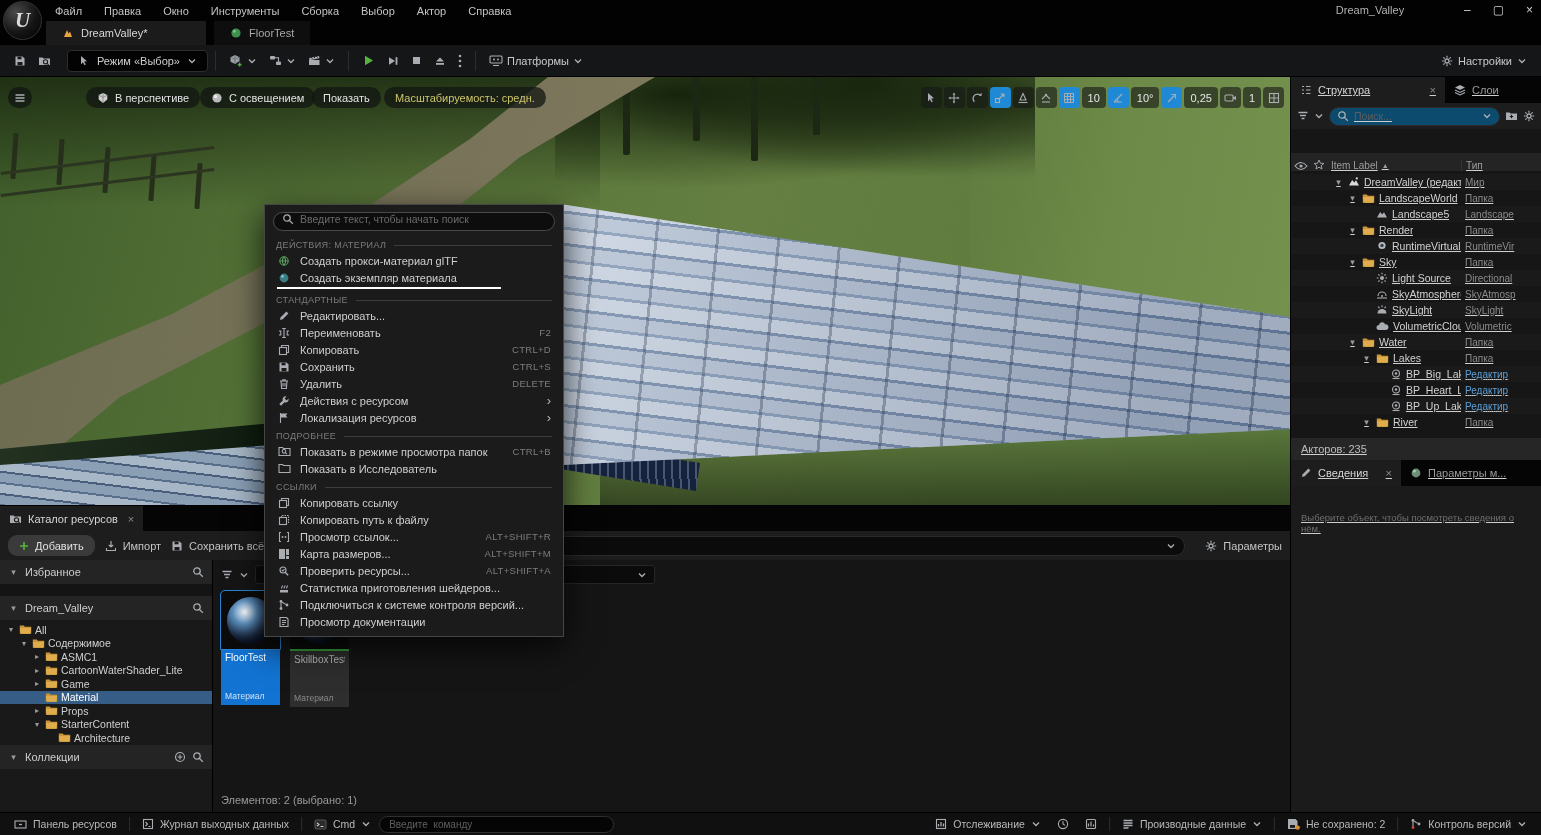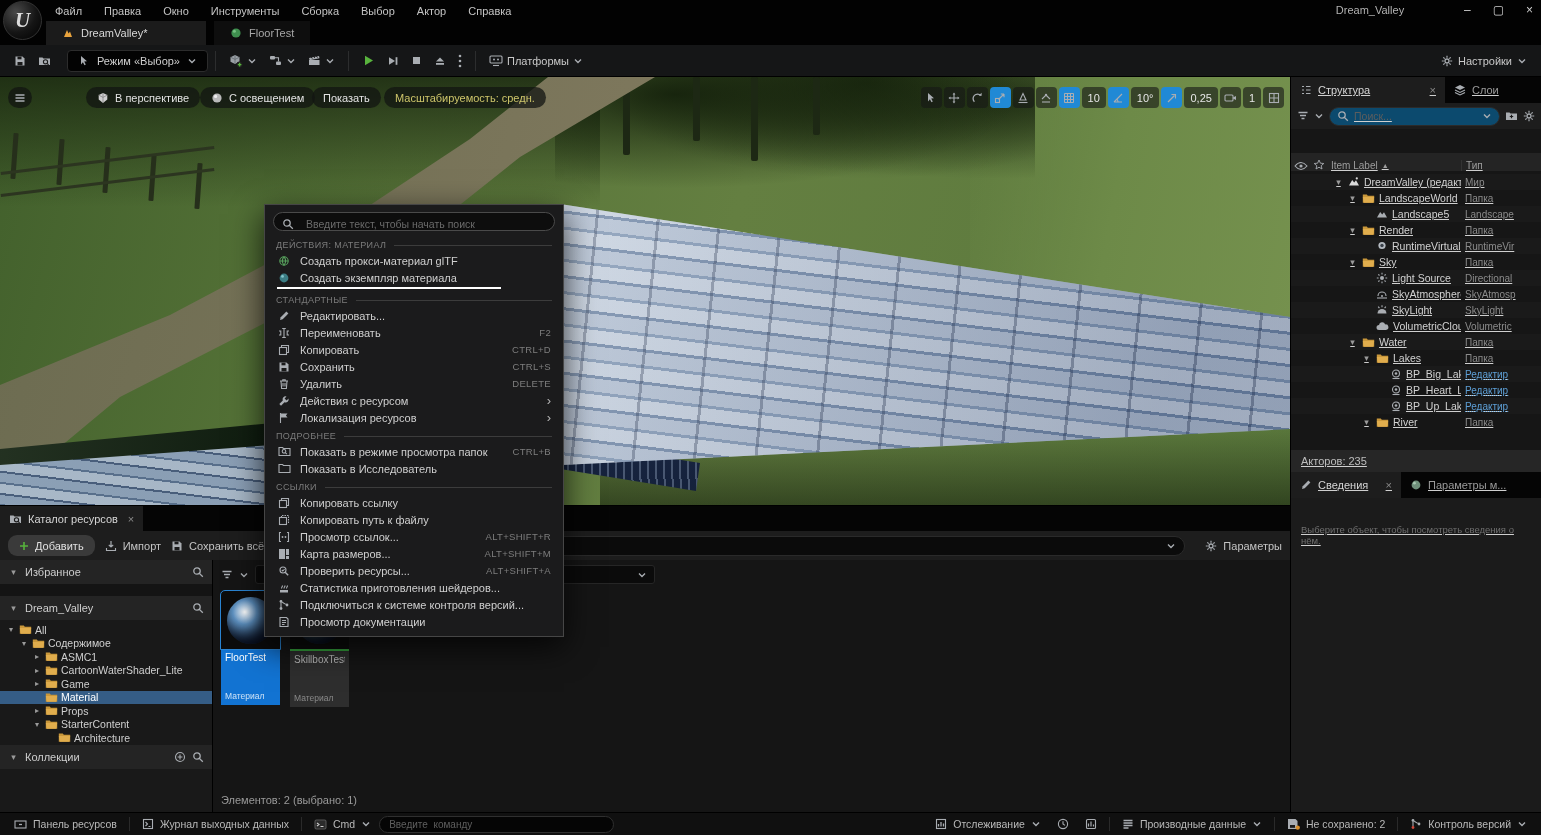--- a/index.html
+++ b/index.html
@@ -65,21 +65,21 @@
   .vp-pill { position:absolute; height:21px; border-radius:11px; background:rgba(18,20,18,.74); display:flex; align-items:center; gap:6px; padding:0 11px; color:#e2e2e2; white-space:nowrap; }
   .vp-burger { position:absolute; left:8px; top:10px; width:24px; height:21px; border-radius:11px; background:rgba(18,20,18,.74); display:flex; align-items:center; justify-content:center; }
   .vp-scal { color:#cdc56a; }
   .vp-tools { position:absolute; top:10px; right:6px; display:flex; align-items:center; gap:2px; }
   .vp-tool { width:21px; height:21px; border-radius:4px; background:rgba(22,24,22,.62); display:flex; align-items:center; justify-content:center; color:#d6d6d6; }
   .vp-tool.on { background:#2089d5; color:#fff; }
   .vp-val { height:21px; border-radius:4px; background:rgba(22,24,22,.62); display:flex; align-items:center; padding:0 6px; color:#e6e6e6; }
 
   
   .ctx { position:absolute; left:264px; top:204px; width:300px; background:#1b1b1c; border:1px solid #464646; box-shadow:0 10px 30px rgba(0,0,0,.75); z-index:60; padding-bottom:6px; }
-  .ctx-search { margin:7px 8px 4px; height:19px; border:1px solid #4a4a4a; border-radius:10px; background:#0d0d0d; display:flex; align-items:flex-end; gap:12px; padding:0 8px; }
+  .ctx-search { margin:7px 8px 4px; height:19px; border:1px solid #4a4a4a; border-radius:10px; background:#0d0d0d; display:flex; align-items:flex-start; gap:6px; padding:0 8px; }
   .ctx-search input { flex:1; background:transparent; border:none; outline:none; color:#cfcfcf; font-family:inherit; font-size:10.5px; }
   .ctx-search input::placeholder { color:#6b6b6b; }
   .cm-header { display:flex; align-items:center; gap:8px; padding:5px 11px 2px; color:#7b7b7b; font-size:9px; letter-spacing:.4px; }
   .cm-line { flex:1; height:1px; background:#3c3c3c; }
   .cm-item { height:17px; display:flex; align-items:center; gap:9px; padding:0 12px; color:#cfcfcf; }
   .cm-item .ic { width:14px; }
   .cm-label { white-space:nowrap; }
   .cm-short { margin-left:auto; color:#7d7d7d; font-size:9.5px; letter-spacing:.3px; }
   .cm-sub { margin-left:auto; color:#b5b5b5; font-size:13px; line-height:1; }
   .cm-underline { height:2px; background:#fff; margin:1px 62px 1px 12px; }
@@ -101,21 +101,21 @@
   .o-head .hc-type { width:80px; padding-left:4px; border-left:1px solid #333; }
   .o-rows { flex:none; padding-top:3px; }
   .o-row { height:16px; display:flex; align-items:center; font-size:10.5px; }
   .o-row:nth-child(odd) { background:#1a1a1a; }
   .o-row:nth-child(even) { background:#161616; }
   .o-cell { flex:1; display:flex; align-items:center; gap:4px; overflow:hidden; white-space:nowrap; }
   .o-exp { width:11px; color:#9a9a9a; font-size:9px; text-align:center; flex:none; }
   .o-label { color:#d2d2d2; overflow:hidden; white-space:nowrap; }
   .o-type { width:80px; flex:none; overflow:hidden; white-space:nowrap; color:#8b8b8b; padding-left:4px; font-size:10px; }
   .o-type.link { color:#5d9fd6; text-decoration:underline dotted; }
-  .actors { height:22px; margin-top:20px; background:#262626; display:flex; align-items:center; padding:0 10px; color:#bdbdbd; flex:none; }
+  .actors { height:22px; margin-top:8px; background:#262626; display:flex; align-items:center; padding:0 10px; color:#bdbdbd; flex:none; }
   .det-body { flex:1; background:#1b1b1b; padding:26px 10px; color:#6f6f6f; font-size:9.5px; }
 
   
   .cbrowser { position:absolute; left:0; top:505px; width:1290px; bottom:23px; background:#141414; border-top:1px solid #000; display:flex; flex-direction:column; }
   .cb-tabs { height:25px; background:#050505; display:flex; flex:none; }
   .cb-toolbar { height:29px; background:#1d1d1d; display:flex; align-items:center; padding:0 8px; gap:10px; flex:none; }
   .add-btn { height:21px; background:#3a3a3a; border-radius:9px; display:flex; align-items:center; gap:6px; padding:0 11px; color:#e0e0e0; }
   .cb-tbtn { display:flex; align-items:center; gap:6px; color:#c4c4c4; }
   .cb-search { flex:1; height:20px; margin:0 10px; border-radius:10px; background:#0b0b0b; border:1px solid #2a2a2a; display:flex; align-items:center; padding:0 8px; }
   .cb-body { flex:1; display:flex; min-height:0; }

